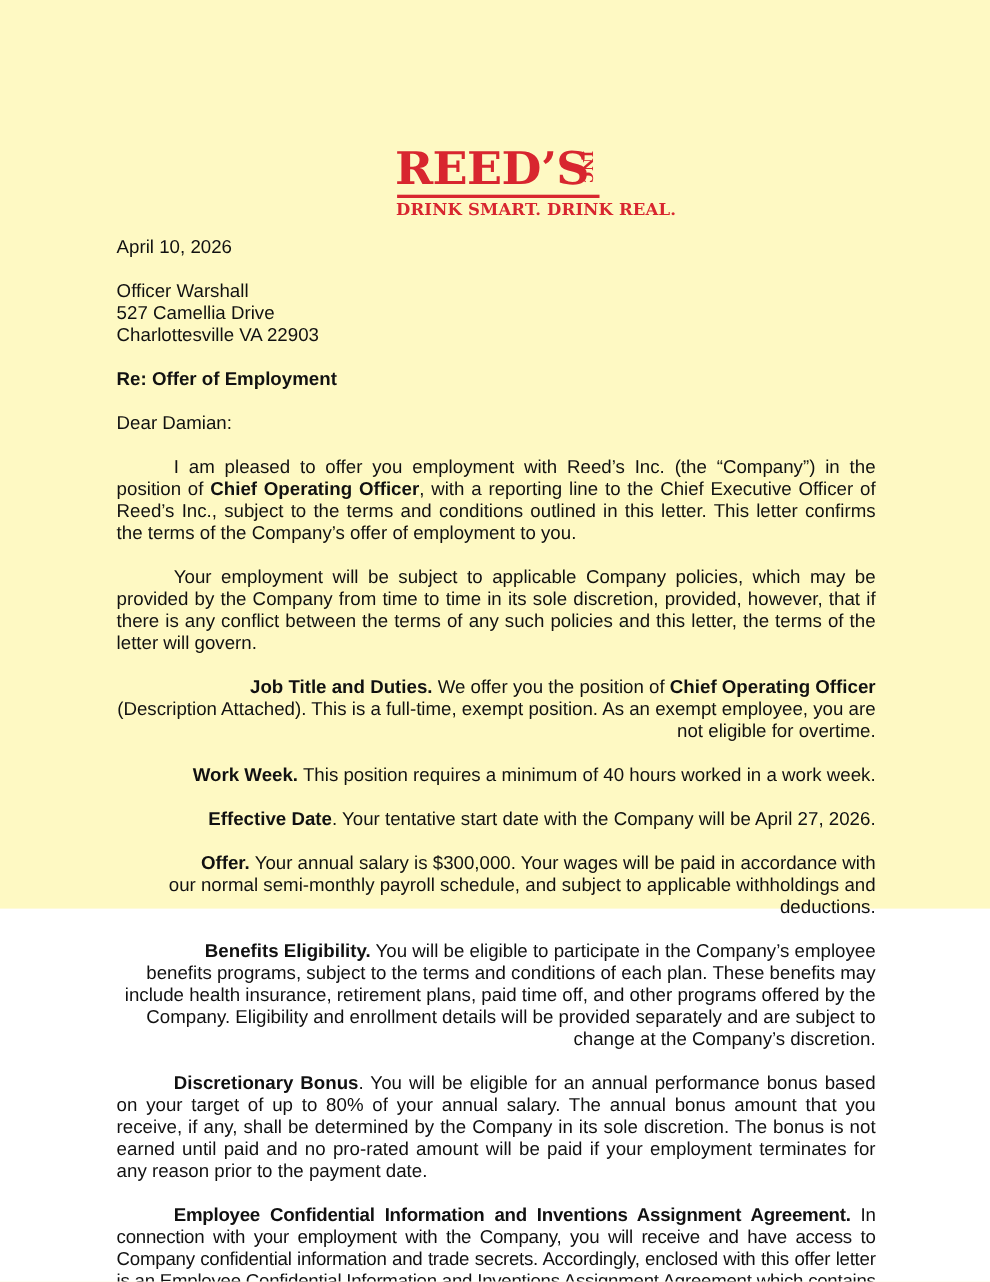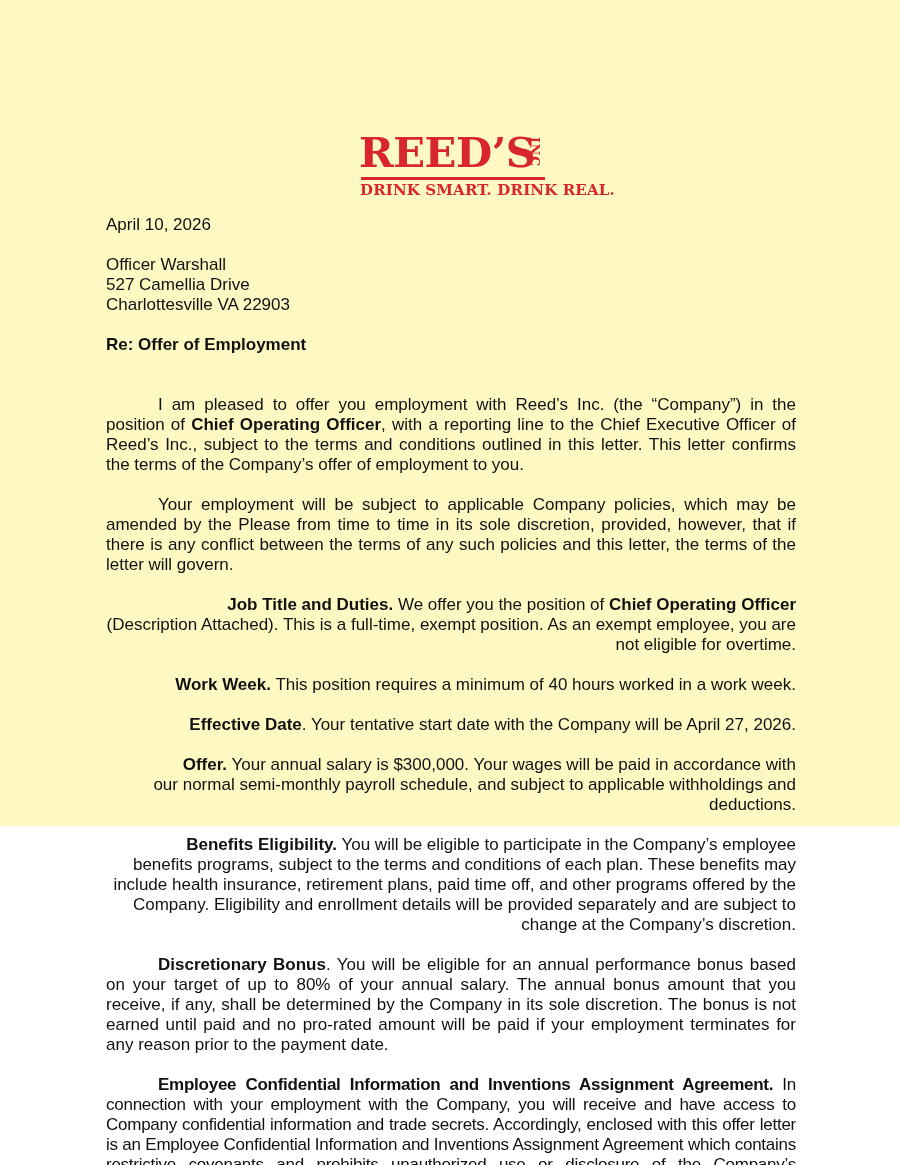--- a/index.html
+++ b/index.html
@@ -124,26 +124,27 @@
     <div>
       <p>Officer Warshall</p>
       <p>527 Camellia Drive</p>
       <p>Charlottesville VA 22903</p>
     </div>
     <div class="gap"></div>
 
     <p class="bold">Re: Offer of Employment</p>
     <div class="gap"></div>
 
+    <p>Dear Damian:</p>
     <div class="gap"></div>
 
     <p class="para"><span>I am pleased to offer you employment with Reed’s Inc. (the “Company”) in the position of </span><b>Chief Operating Officer</b><span>, with a reporting line to the Chief Executive Officer of Reed’s Inc., subject to the terms and conditions outlined in this letter. This letter confirms the terms of the Company’s offer of employment to you.</span></p>
     <div class="gap"></div>
 
-    <p class="para">Your employment will be subject to applicable Company policies, which may be amended by the Please from time to time in its sole discretion, provided, however, that if there is any conflict between the terms of any such policies and this letter, the terms of the letter will govern.</p>
+    <p class="para">Your employment will be subject to applicable Company policies, which may be provided by the Company from time to time in its sole discretion, provided, however, that if there is any conflict between the terms of any such policies and this letter, the terms of the letter will govern.</p>
     <div class="gap"></div>
 
     <p class="para ragged"><b>Job Title and Duties.</b><span> We offer you the position of </span><b>Chief Operating Officer</b><span> (Description Attached). This is a full-time, exempt position. As an exempt employee, you are not eligible for overtime.</span></p>
     <div class="gap"></div>
 
     <p class="para ragged"><b>Work Week.</b><span> This position requires a minimum of 40 hours worked in a work week.</span></p>
     <div class="gap"></div>
 
     <p class="para ragged"><b>Effective Date</b><span>. Your tentative start date with the Company will be April 27, 2026.</span></p>
     <div class="gap"></div>

